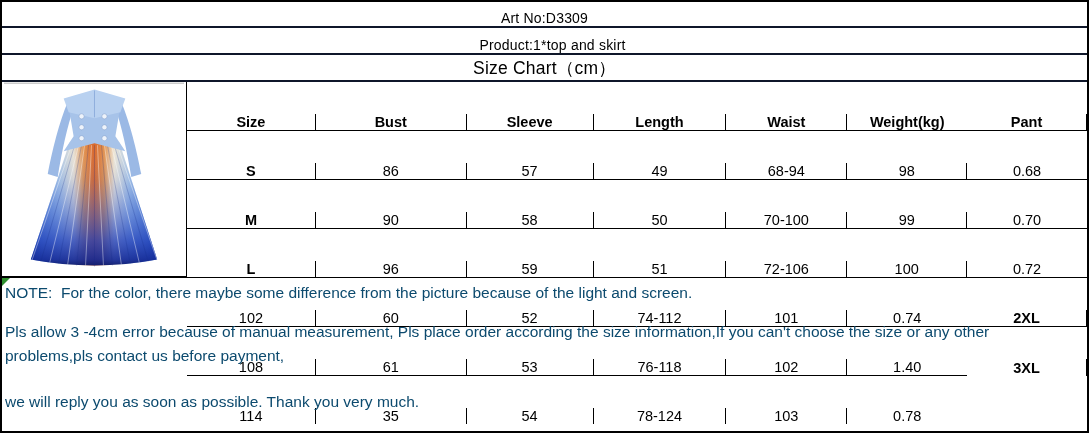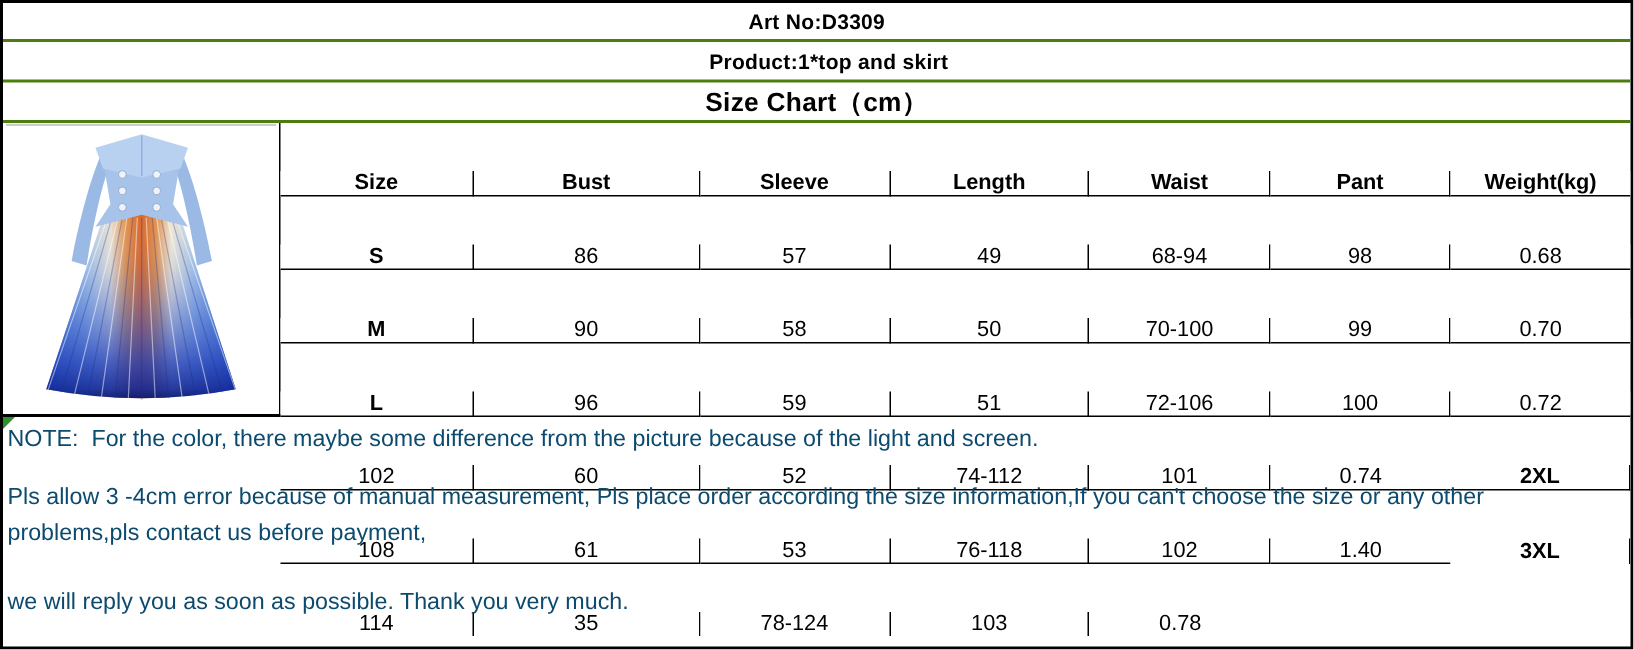--- a/index.html
+++ b/index.html
@@ -2,23 +2,23 @@
 <html><head>
 <meta charset="utf-8">
 <style>
   html,body{margin:0;padding:0;background:#ffffff;}
   body{font-family:"Liberation Sans","DejaVu Sans",sans-serif;color:#000;}
   .sheet{
     position:relative;width:1089px;height:433px;box-sizing:border-box;
     border:2px solid #000;background:#fff;overflow:hidden;
   }
   .bar{
-    box-sizing:border-box;border-bottom:2px solid #4d7c0f;
-    display:flex;align-items:center;justify-content:center;
-    font-weight:bold;letter-spacing:.2px;
+    box-sizing:border-box;border-bottom:2px solid #0f172a;
+    display:flex;align-items:flex-end;justify-content:center;
+    font-weight:normal;letter-spacing:.2px;
   }
   .bar1{height:26px;font-size:14px;}
   .bar2{height:27px;font-size:14px;padding-left:16px;}
   .bar3{height:27px;font-size:17.5px;}
   .main{display:flex;height:196px;box-sizing:border-box;border-bottom:2px solid #000;}
   .image-cell{
     width:185px;box-sizing:border-box;border-right:1.5px solid #000;
     background:#fff;flex:none;
   }
   .image-cell svg{display:block;width:100%;height:100%;}
@@ -136,22 +136,22 @@
       </svg>
     </div>
 
     <div class="size-grid">
 
       <div class="cell h">Size</div>
       <div class="cell h">Bust</div>
       <div class="cell h">Sleeve</div>
       <div class="cell h">Length</div>
       <div class="cell h">Waist</div>
+      <div class="cell h lc">Weight(kg)</div>
       <div class="cell h">Pant</div>
-      <div class="cell h lc">Weight(kg)</div>
 
       <div class="cell sz">S</div>
       <div class="cell">86</div>
       <div class="cell">57</div>
       <div class="cell">49</div>
       <div class="cell">68-94</div>
       <div class="cell">98</div>
       <div class="cell lc">0.68</div>
 
       <div class="cell sz">M</div>
@@ -181,20 +181,21 @@
       <div class="cell">108</div>
       <div class="cell">61</div>
       <div class="cell">53</div>
       <div class="cell">76-118</div>
       <div class="cell">102</div>
       <div class="cell lc">1.40</div>
 
       <div class="cell sz lr">3XL</div>
       <div class="cell lr">114</div>
       <div class="cell lr">35</div>
+      <div class="cell lr">54</div>
       <div class="cell lr">78-124</div>
       <div class="cell lr">103</div>
       <div class="cell lc lr">0.78</div>
     </div>
   </div>
 
   <div class="note">
     <div class="flag"></div>
     <p>NOTE:  For the color, there maybe some difference from the picture because of the light and screen.</p>
     <p class="gap-a">Pls allow 3 -4cm error because of manual measurement, Pls place order according the size information,If you can't choose the size or any other</p>

